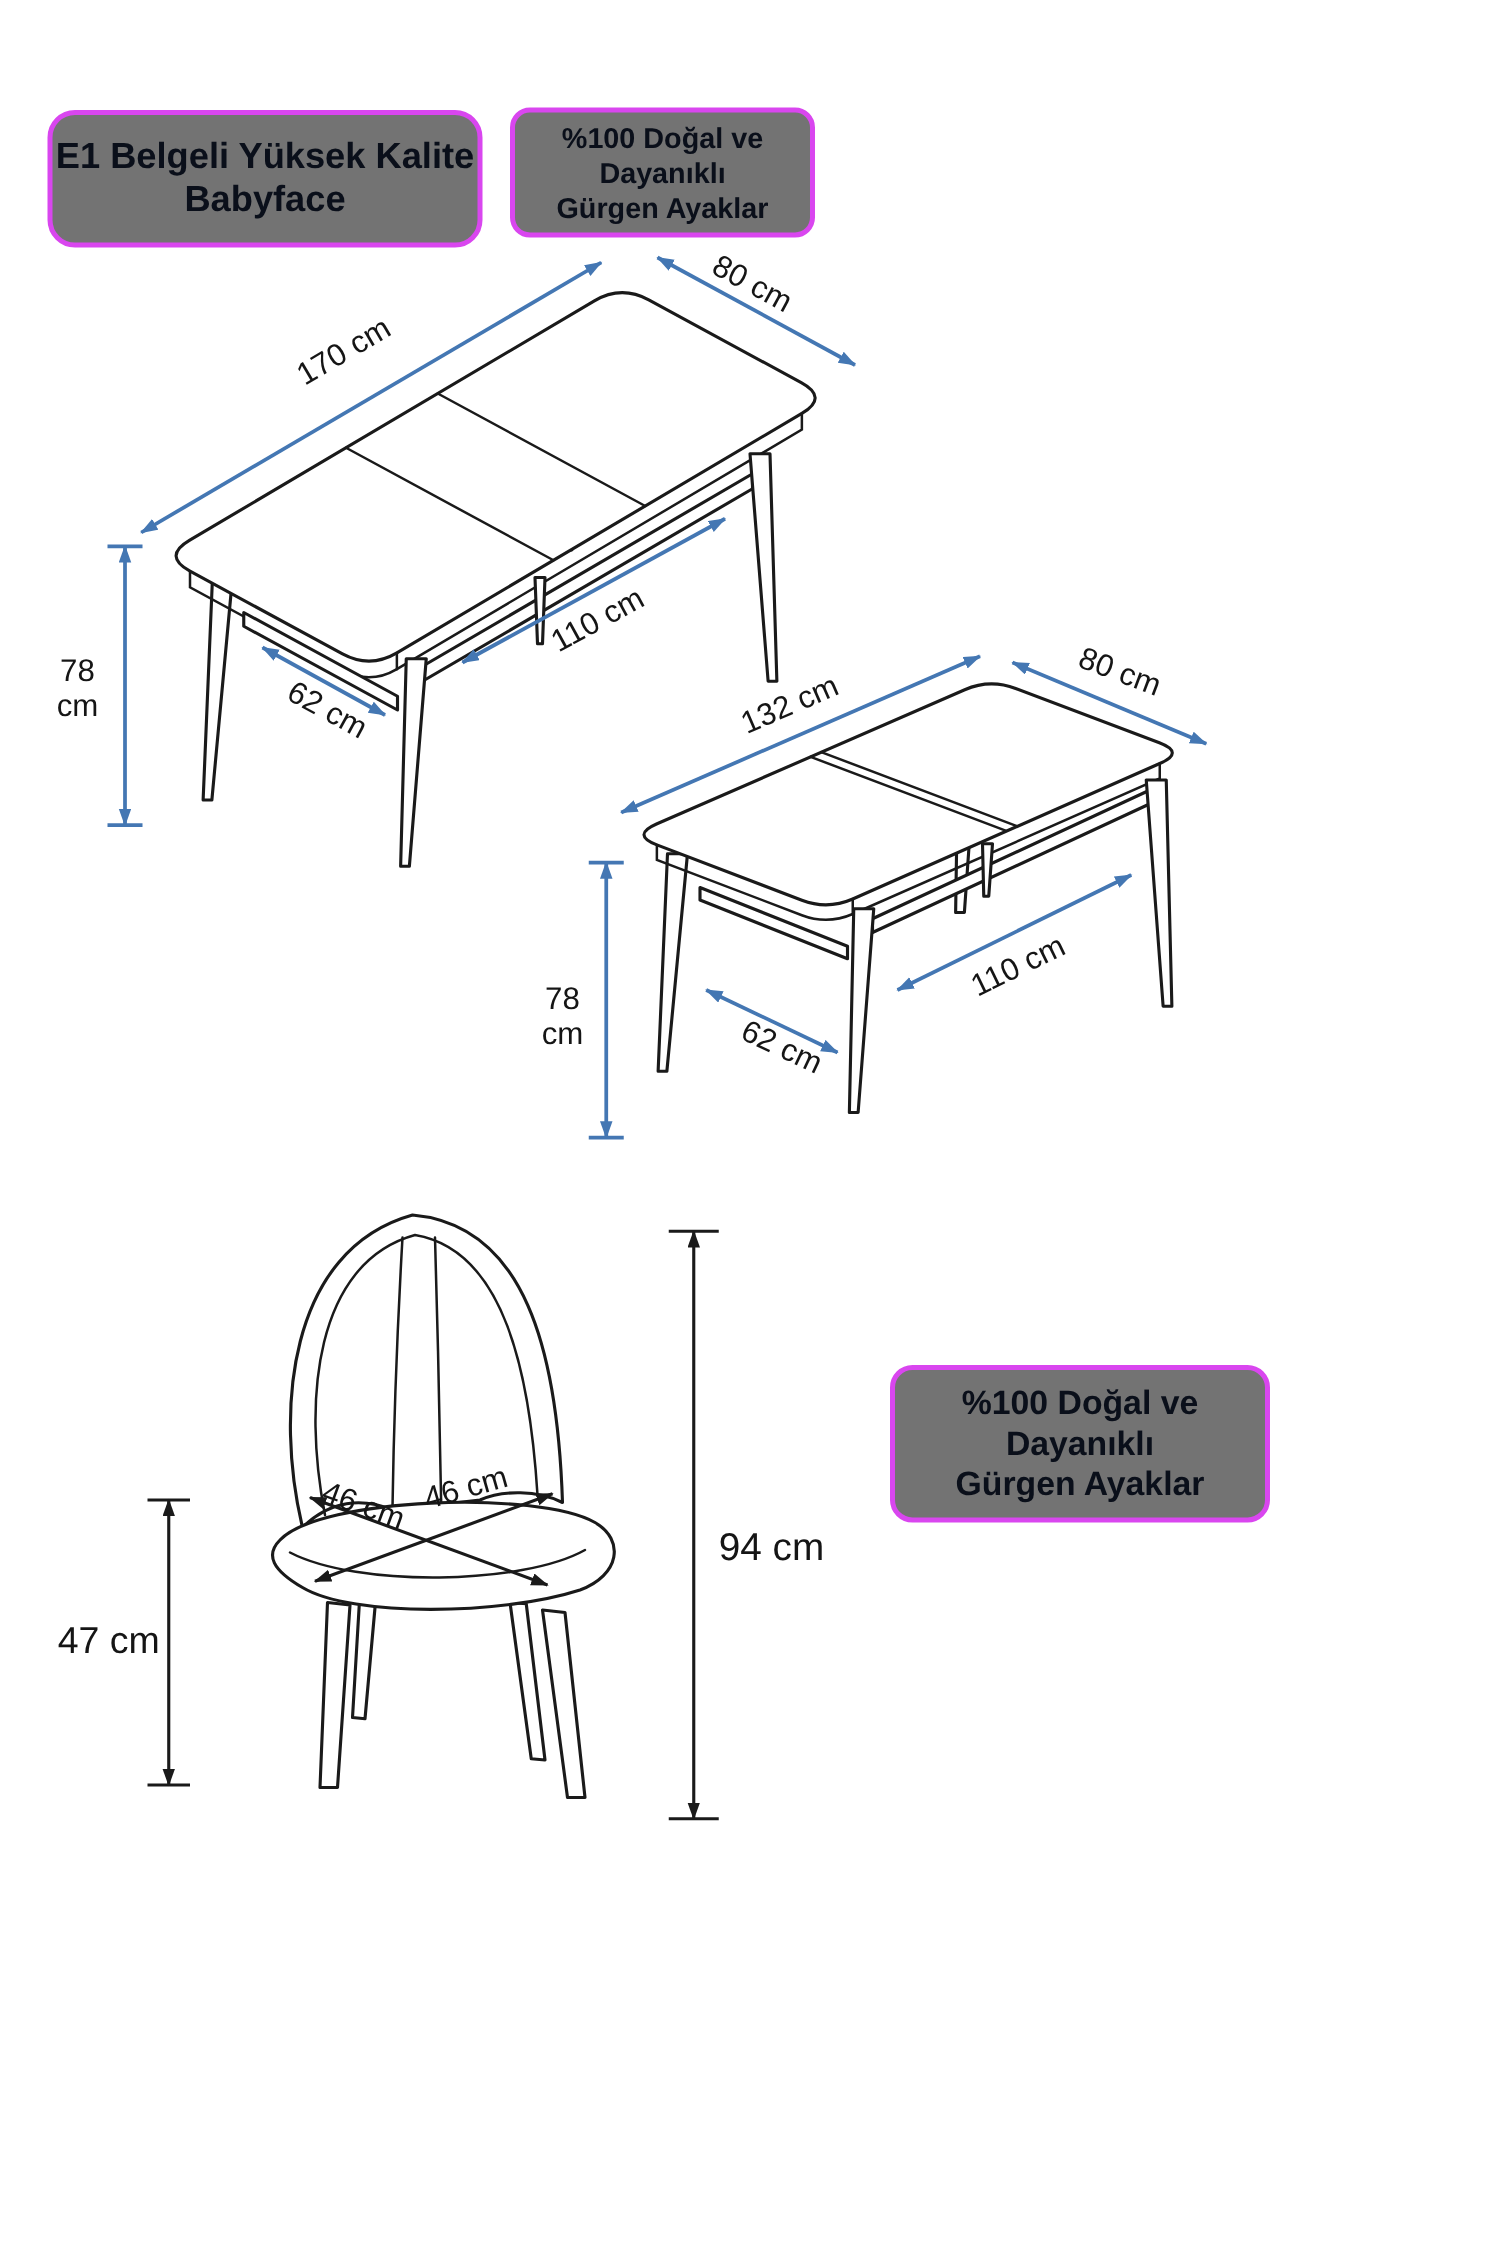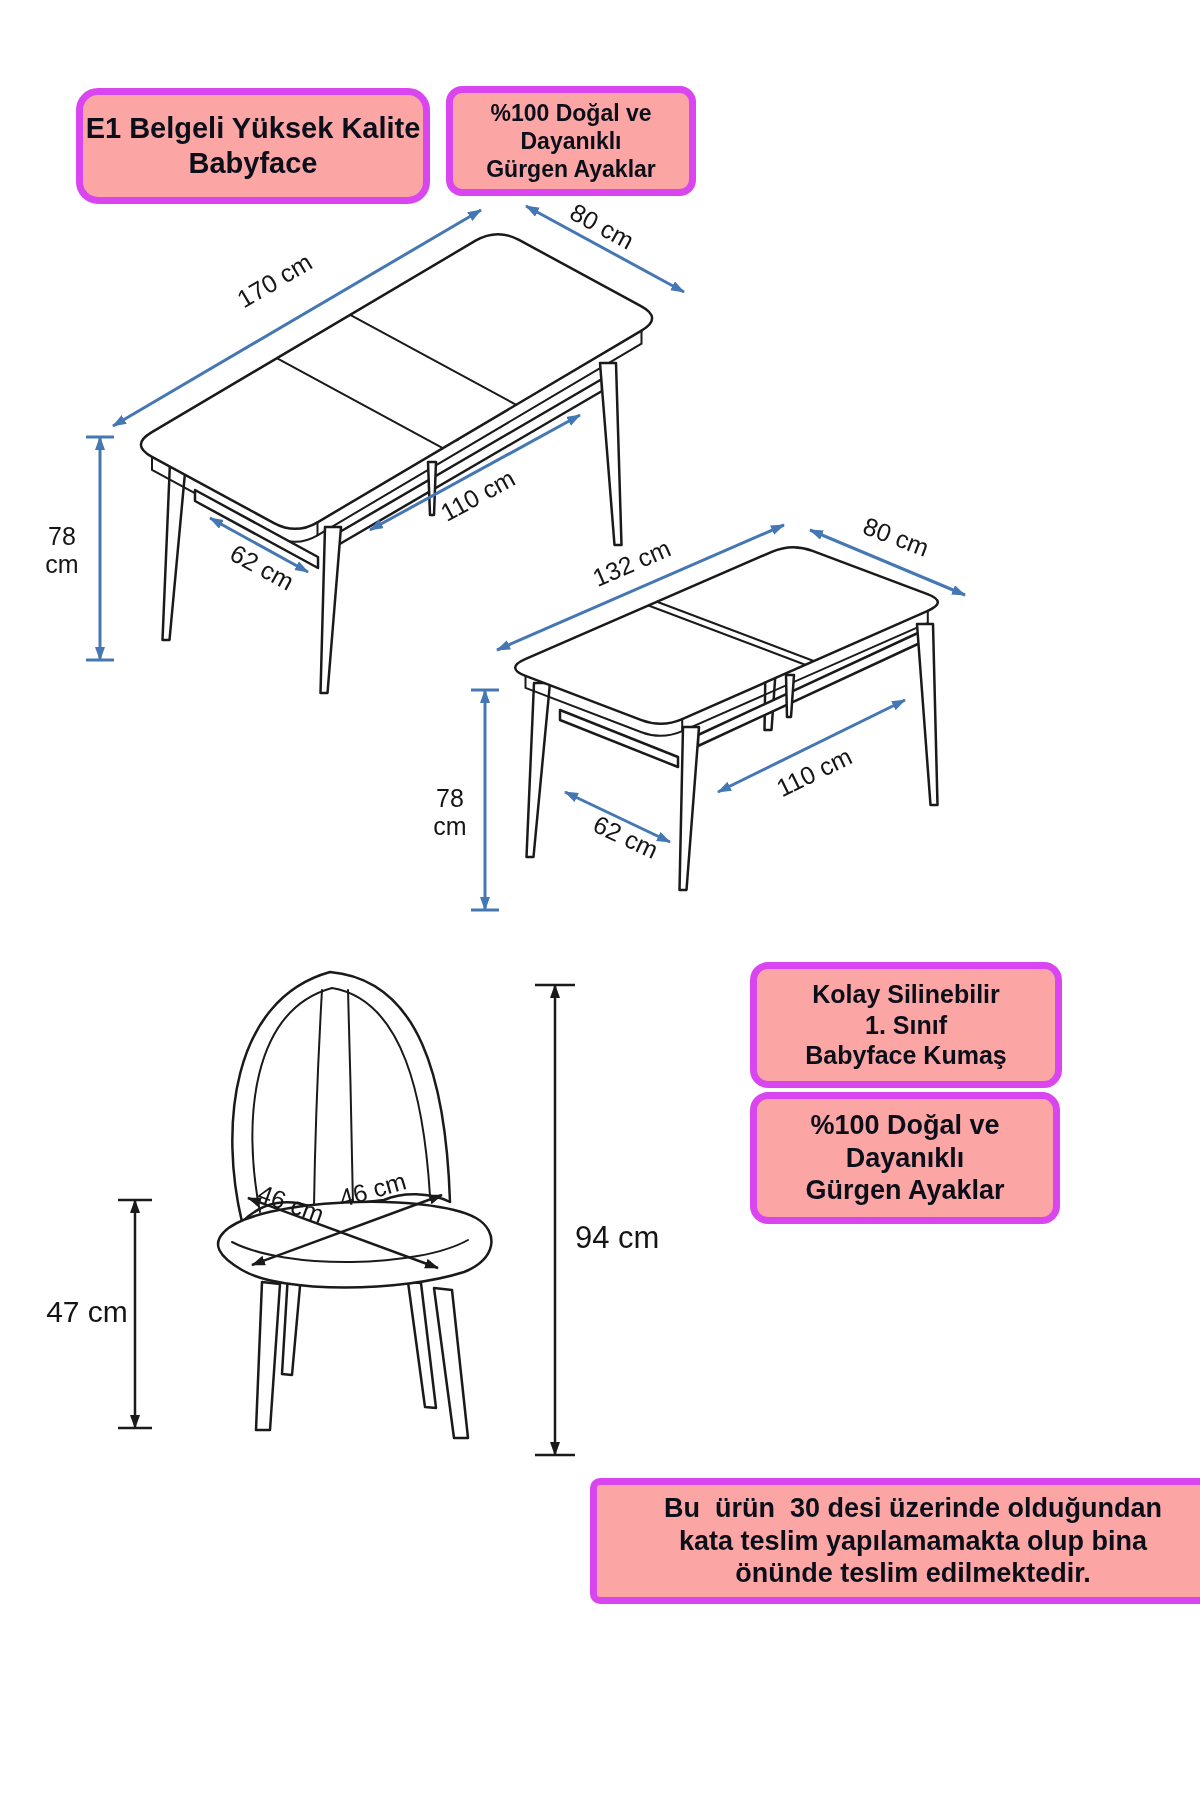--- a/index.html
+++ b/index.html
@@ -1,20 +1,20 @@
 <!DOCTYPE html>
 <html><head>
 <meta charset="utf-8">
 <style>
   html,body{margin:0;padding:0;background:#fff;}
   #page{position:relative;width:1200px;height:1800px;background:#ffffff;overflow:hidden;
         font-family:"Liberation Sans",sans-serif;color:#0d1320;}
-  .badge{position:absolute;border:7px solid #d946ef;border-radius:18px;background:#fca5a5;
+  .badge{position:absolute;border:4px solid #d946ef;border-radius:18px;background:#737373;
          display:flex;flex-direction:column;align-items:center;justify-content:center;
-         text-align:center;font-weight:600;color:#0a0f1a;line-height:1.22;margin-left:38px;}
+         text-align:center;font-weight:600;color:#0a0f1a;line-height:1.22;}
   .badge div{white-space:pre-wrap;}
   #badge-quality{left:38px;top:88px;width:340px;height:102px;font-size:29px;border-radius:22px;}
   #badge-legs-top{left:408px;top:86px;width:236px;height:96px;font-size:23px;border-radius:16px;}
   #badge-fabric{left:712px;top:962px;width:298px;height:112px;font-size:25px;}
   #badge-legs-bottom{left:712px;top:1092px;width:296px;height:118px;font-size:27px;}
   #shipping-note{left:552px;top:1478px;width:632px;height:112px;font-size:27px;border-radius:10px;}
   svg{position:absolute;overflow:visible;}
   svg text{font-family:"Liberation Sans",sans-serif;fill:#151515;}
   .dim-blue{stroke:#4477b3;stroke-width:3;fill:none;}
   .dim-black{stroke:#1a1a1a;stroke-width:2.5;fill:none;}
@@ -185,31 +185,21 @@
       <text x="57" y="372" text-anchor="middle" font-size="30">47 cm</text>
 
       <line class="dim-black" x1="218" y1="248" x2="408" y2="318" marker-start="url(#chab)" marker-end="url(#chab)"></line>
       <text class="dim-label" x="258" y="262" text-anchor="middle" transform="rotate(20 258 262)">46 cm</text>
 
       <line class="dim-black" x1="222" y1="315" x2="412" y2="245" marker-start="url(#chab)" marker-end="url(#chab)"></line>
       <text class="dim-label" x="345" y="248" text-anchor="middle" transform="rotate(-16 345 248)">46 cm</text>
     </g>
   </svg>
 
-  <div class="badge" id="badge-fabric">
-    <div>Kolay Silinebilir</div>
-    <div>1. Sınıf</div>
-    <div>Babyface Kumaş</div>
-  </div>
 
   <div class="badge" id="badge-legs-bottom">
     <div>%100 Doğal ve</div>
     <div>Dayanıklı</div>
     <div>Gürgen Ayaklar</div>
   </div>
 
-  <div class="badge" id="shipping-note">
-    <div>Bu  ürün  30 desi üzerinde olduğundan</div>
-    <div>kata teslim yapılamamakta olup bina</div>
-    <div>önünde teslim edilmektedir.</div>
-  </div>
 
 </div>
 
 </body></html>

